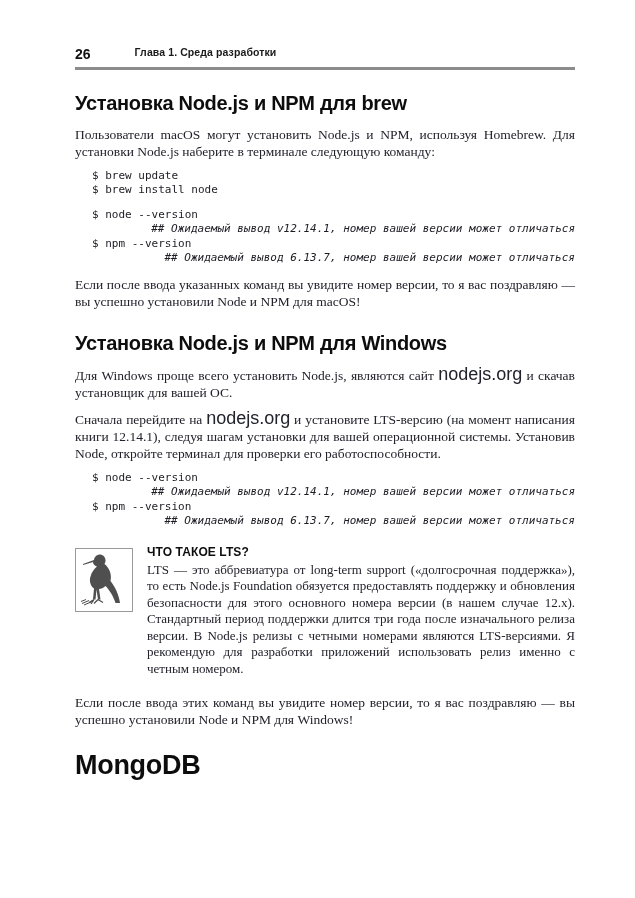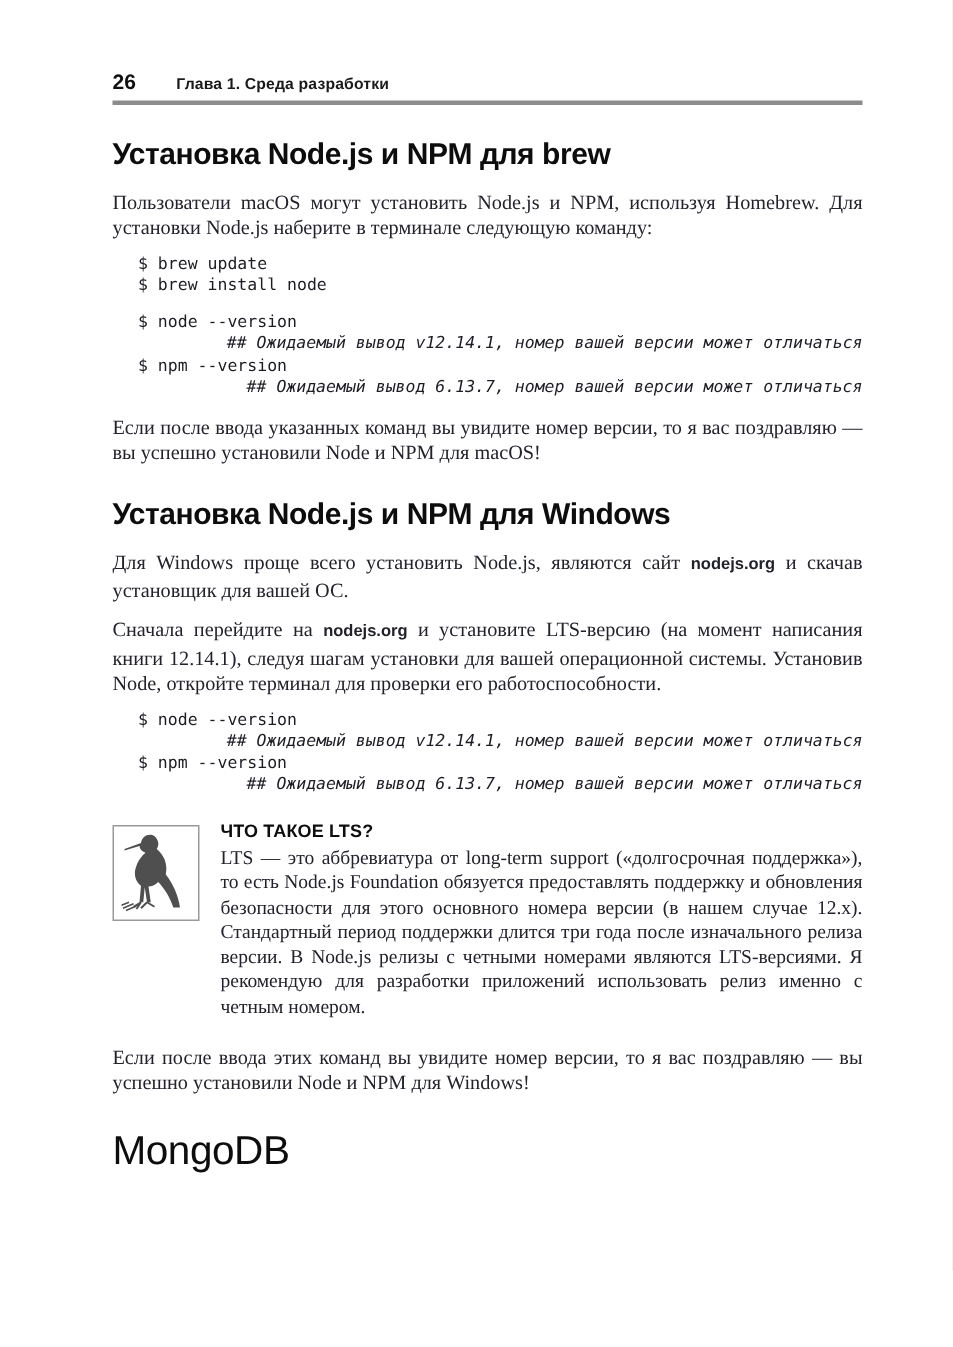--- a/index.html
+++ b/index.html
@@ -8,42 +8,42 @@
     width:635px;height:898px;
     margin:0 auto;
     background:#ffffff;
     box-sizing:border-box;
     padding:46px 60px 0 75px;
     font-family:"Liberation Serif",serif;
     color:#22222c;
     overflow:hidden;
   }
   
-  .runhead{display:flex;align-items:flex-end;gap:27px;font-family:"Liberation Sans",sans-serif;}
+  .runhead{display:flex;align-items:flex-start;gap:44px;font-family:"Liberation Sans",sans-serif;}
   .pagenum{font-size:14px;font-weight:700;color:#111;}
   .chapter{font-size:10.5px;font-weight:700;color:#1a1a1a;letter-spacing:0.1px;}
   .head-rule{height:2.5px;background:#8c8c8c;margin-top:5px;border:none;}
 
   h1.sec{
     font-family:"Liberation Sans",sans-serif;
     font-weight:700;font-size:20px;line-height:26px;
     letter-spacing:-0.3px;color:#0d0d0d;
     margin:20px 0 10px 0;
   }
   h1.big{
     font-family:"Liberation Sans",sans-serif;
-    font-weight:400;font-size:27px;line-height:30px;
+    font-weight:700;font-size:27px;line-height:30px;
     letter-spacing:-0.3px;color:#0d0d0d;
     margin:22px 0 13px 0;
   }
   p.body{
     font-size:13.5px;line-height:17px;
     text-align:justify;margin:0 0 9px 0;
   }
-  .sans-inline{font-family:"Liberation Sans",sans-serif;font-size:11px;font-weight:700;}
+  .sans-inline{font-family:"Liberation Sans",sans-serif;font-size:18px;font-weight:400;}
   .code{
     font-family:"DejaVu Sans Mono","Liberation Mono",monospace;
     font-size:11px;line-height:14.5px;
     margin:3px 0 10px 17px;color:#1c1c24;
   }
   .code .comment{font-style:italic;text-align:right;}
 
   .note{display:flex;gap:14px;margin:16px 0 17px 0;}
   .note-iconbox{
     flex:0 0 58px;height:64px;box-sizing:border-box;

